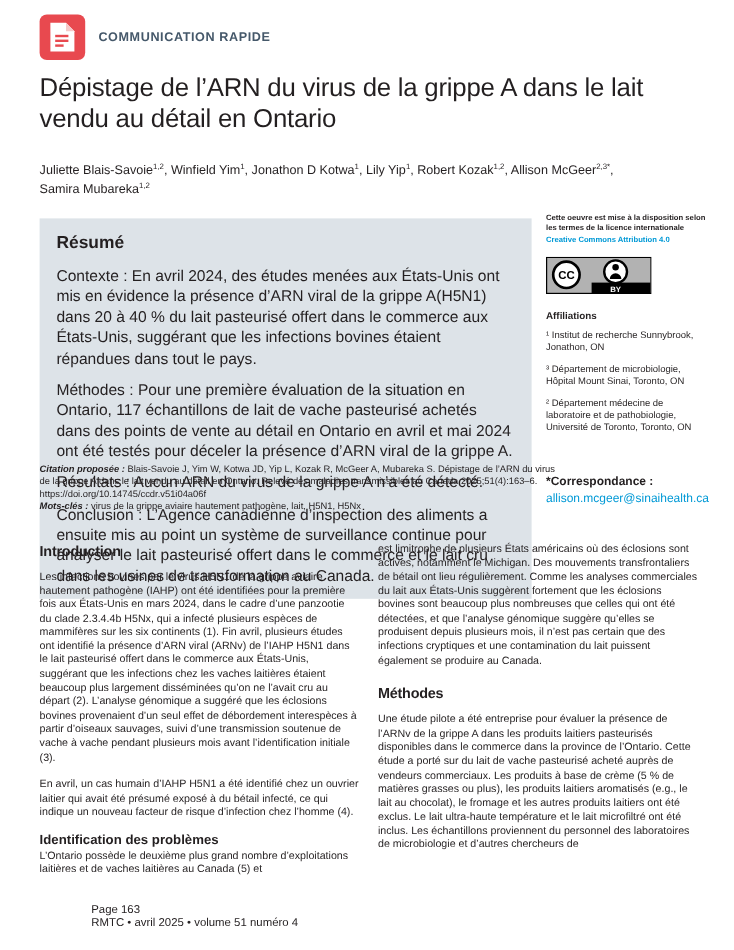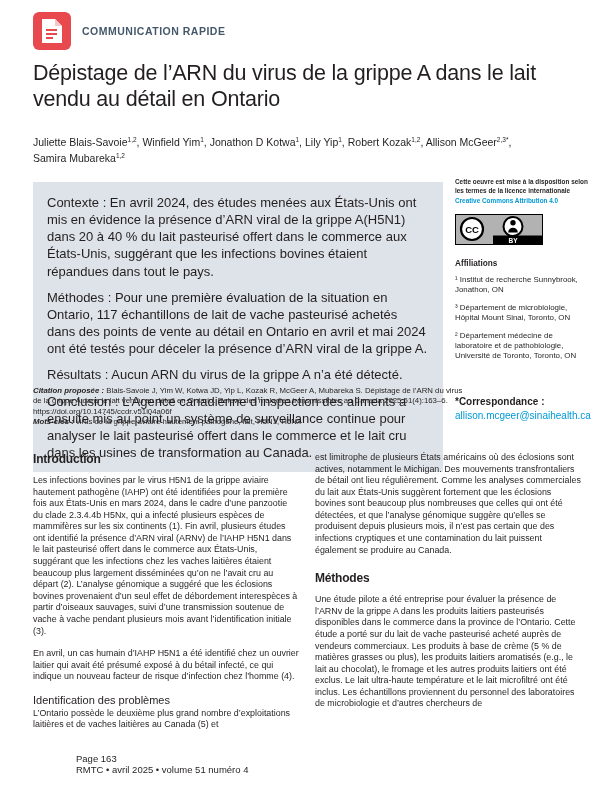--- a/index.html
+++ b/index.html
@@ -43,21 +43,21 @@
   .aff-heading{font-size:8.2px;font-weight:bold;margin-top:14px;}
   .aff-item{font-size:7.9px;line-height:1.32;margin-top:7px;width:132px;}
   .correspondence{margin-top:33px;font-size:10px;line-height:1.45;}
   .corr-label{font-weight:bold;}
   .corr-email{color:var(--link-blue);text-decoration:none;cursor:pointer;display:inline-block;}
   
   .columns{position:absolute;left:33px;top:452px;width:548px;display:flex;gap:16px;}
   .col{width:266px;}
   .section-heading{font-size:12px;font-weight:bold;letter-spacing:-.2px;margin:0 0 9px;}
   .section-heading.mt{margin-top:15px;}
-  .sub-heading{font-size:11px;font-weight:normal;margin:3px 0 2px;}
+  .sub-heading{font-size:11px;font-weight:bold;margin:3px 0 2px;}
   .body-p{font-size:8.9px;line-height:1.3;margin:0 0 11px;text-align:left;}
   .body-p.tight{margin-bottom:0;}
   
   .footer{position:absolute;left:33px;top:753px;font-size:9.5px;display:flex;align-items:baseline;flex-direction:column;}
   .footer-journal{margin-left:43px;}
 </style>
 </head>
 <body>
 
 <div class="page">
@@ -73,20 +73,21 @@
       </svg>
     </div>
     <div class="banner-label">COMMUNICATION RAPIDE</div>
   </div>
 
   <h1 class="title">Dépistage de l’ARN du virus de la grippe A dans le lait vendu au détail en Ontario</h1>
 
   <div class="authors"><span><span>Juliette Blais-Savoie</span><sup>1,2</sup><span>, </span></span><span><span>Winfield Yim</span><sup>1</sup><span>, </span></span><span><span>Jonathon D Kotwa</span><sup>1</sup><span>, </span></span><span><span>Lily Yip</span><sup>1</sup><span>, </span></span><span><span>Robert Kozak</span><sup>1,2</sup><span>, </span></span><span><span>Allison McGeer</span><sup>2,3*</sup><span>, </span></span><span><span>Samira Mubareka</span><sup>1,2</sup></span></div>
 
   <div class="abstract-box">
+    <div class="abstract-heading">Résumé</div>
     <p class="abstract-p">Contexte : En avril 2024, des études menées aux États-Unis ont mis en évidence la présence d’ARN viral de la grippe A(H5N1) dans 20 à 40 % du lait pasteurisé offert dans le commerce aux États-Unis, suggérant que les infections bovines étaient répandues dans tout le pays.</p>
     <p class="abstract-p">Méthodes : Pour une première évaluation de la situation en Ontario, 117 échantillons de lait de vache pasteurisé achetés dans des points de vente au détail en Ontario en avril et mai 2024 ont été testés pour déceler la présence d’ARN viral de la grippe A.</p>
     <p class="abstract-p">Résultats : Aucun ARN du virus de la grippe A n’a été détecté.</p>
     <p class="abstract-p">Conclusion : L’Agence canadienne d’inspection des aliments a ensuite mis au point un système de surveillance continue pour analyser le lait pasteurisé offert dans le commerce et le lait cru dans les usines de transformation au Canada.</p>
   </div>
 
   <div class="citation-block">
     <p><span class="citation-label">Citation proposée :</span> <span>Blais-Savoie J, Yim W, Kotwa JD, Yip L, Kozak R, McGeer A, Mubareka S. Dépistage de l’ARN du virus de la grippe A dans le lait vendu au détail en Ontario. Relevé des maladies transmissibles au Canada 2025;51(4):163–6. https://doi.org/10.14745/ccdr.v51i04a06f</span></p>
     <p><span class="keywords-label">Mots-clés :</span> <span>virus de la grippe aviaire hautement pathogène, lait, H5N1, H5Nx</span></p>
   </div>

